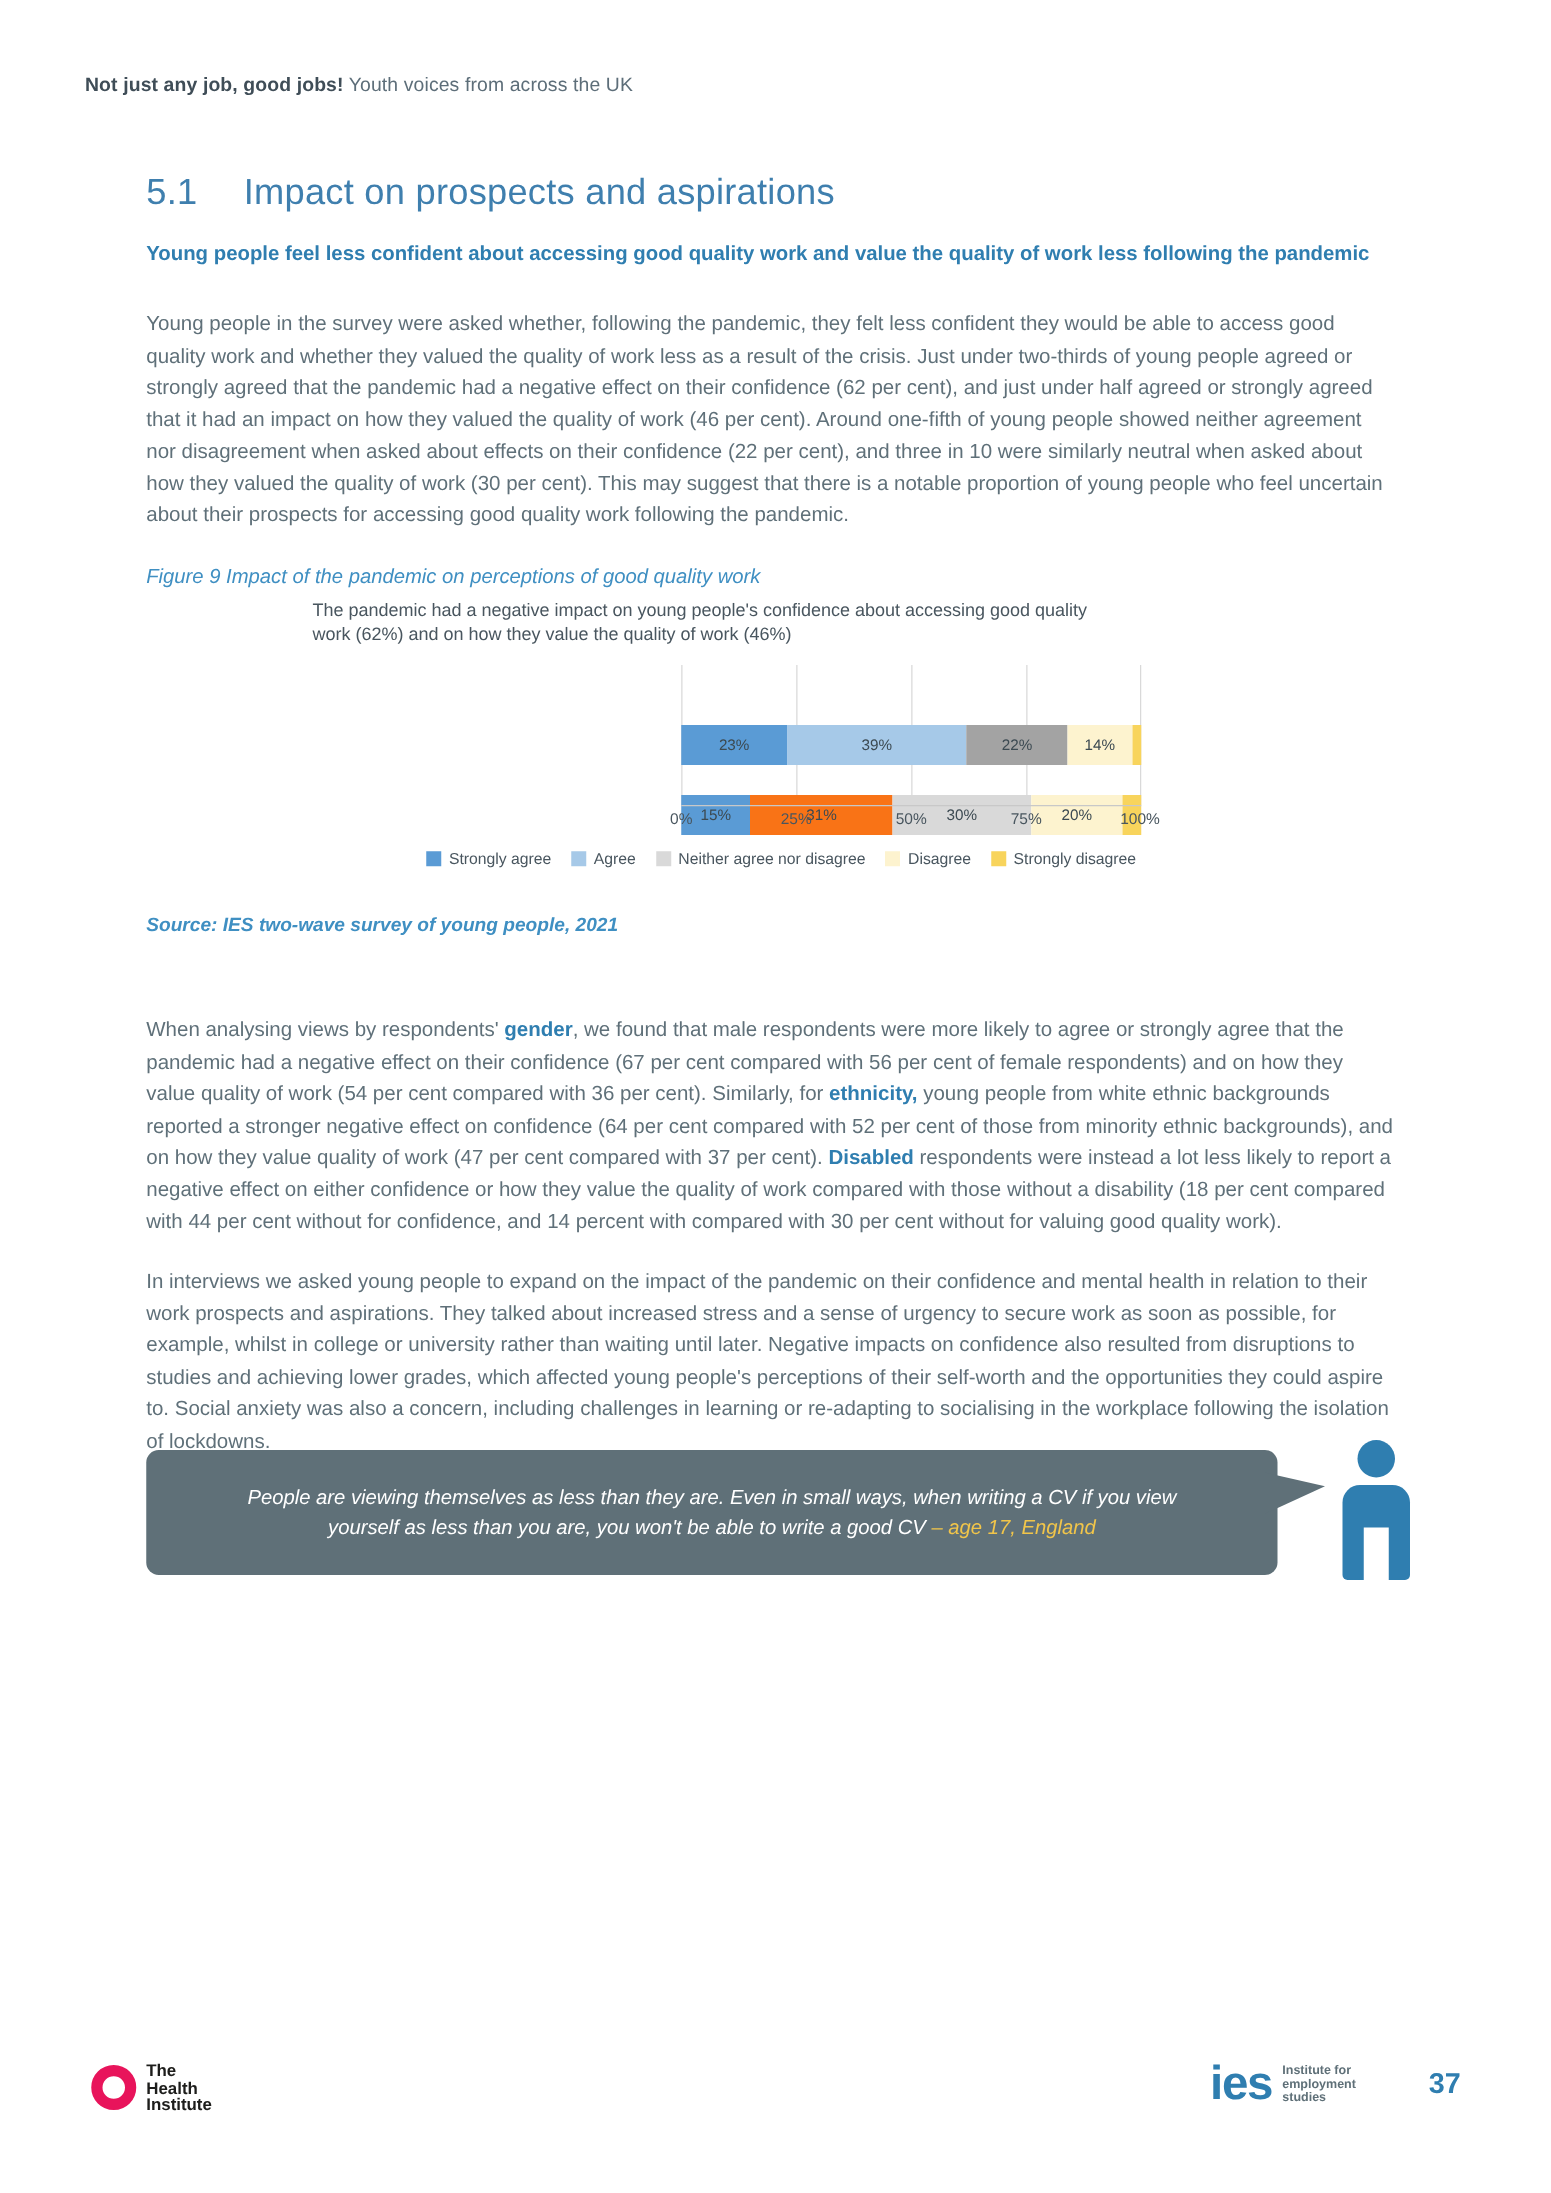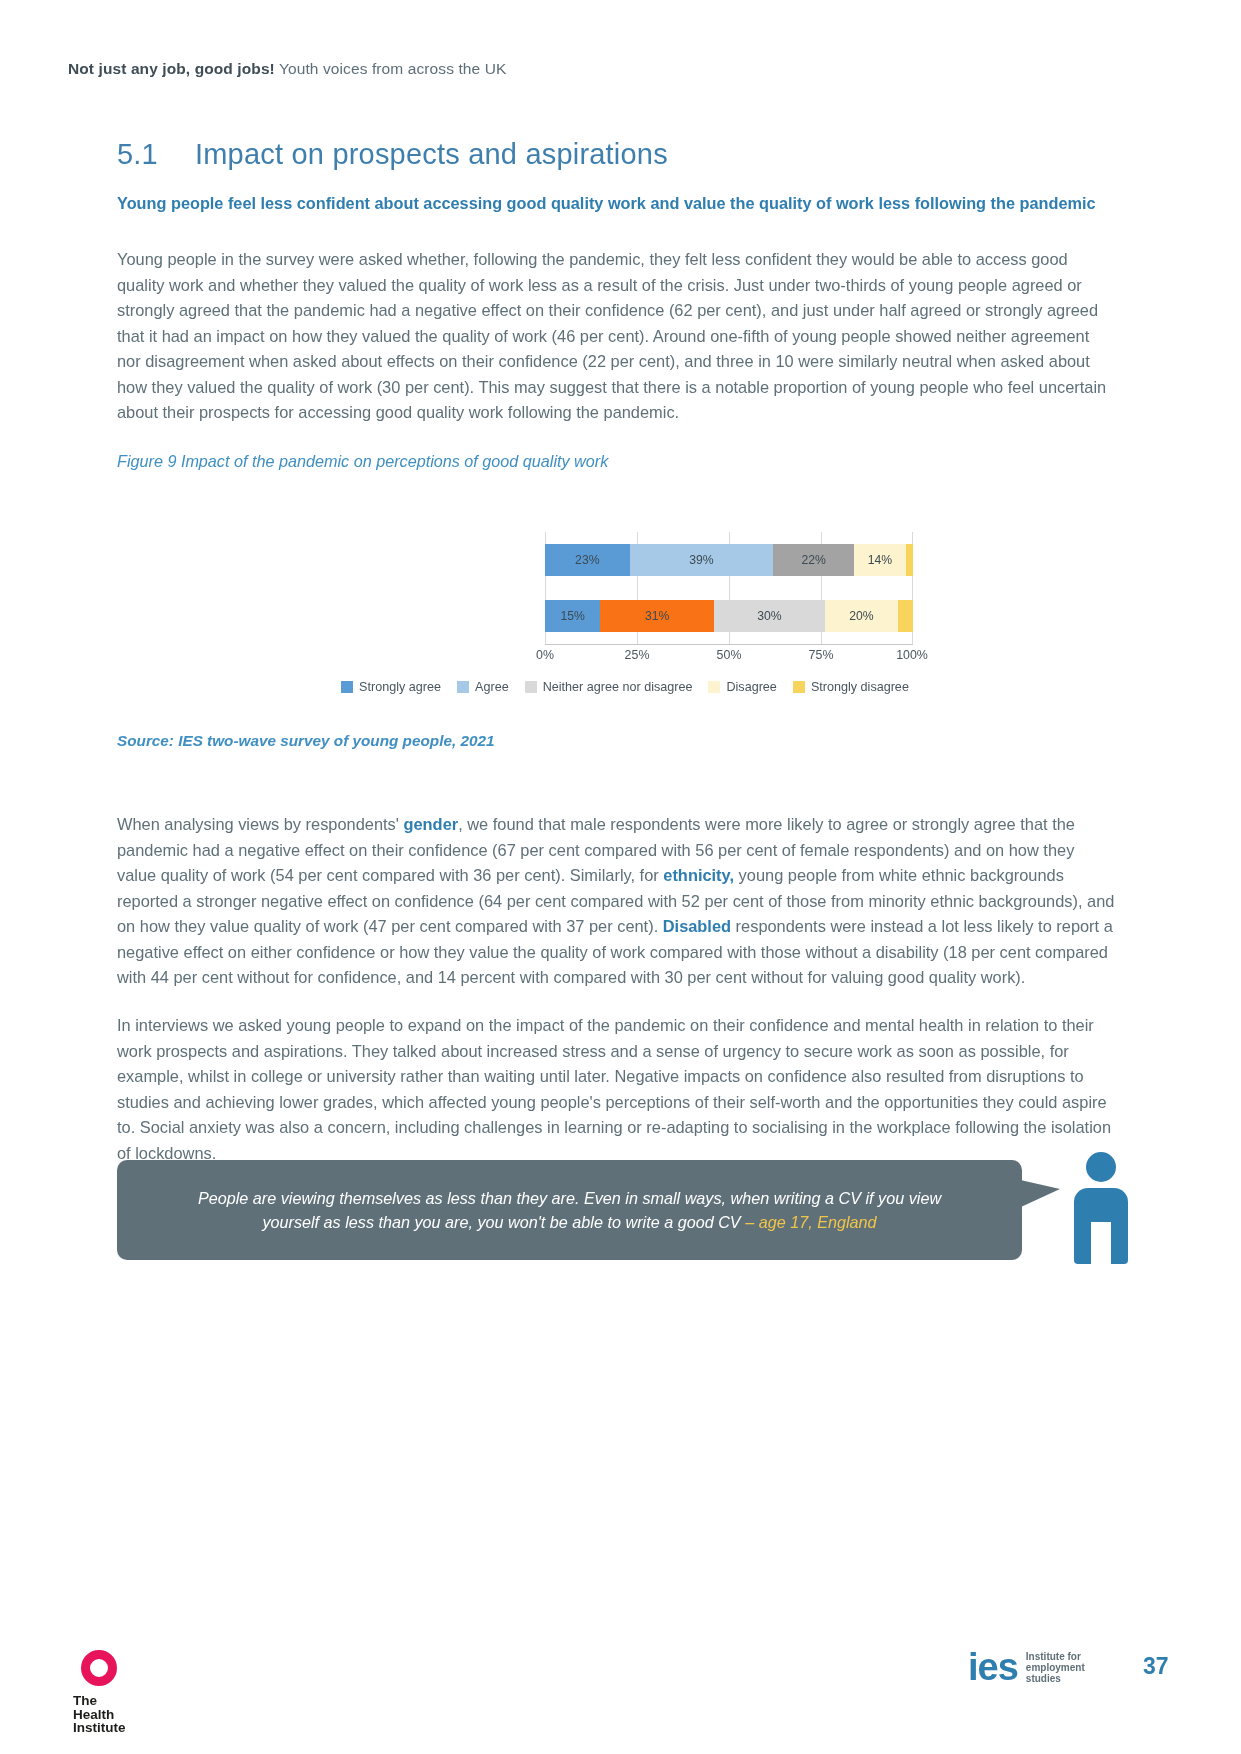--- a/index.html
+++ b/index.html
@@ -128,20 +128,21 @@
   }
   #row0 { top: 12px; }
   #row1 { top: 68px; }
   .seg {
     height: 32px;
     display: flex;
     align-items: center;
     justify-content: center;
     font-size: 12.2px;
     color: #3c4a52;
+    margin-top: 36px;
   }
   .rowlabel {
     position: absolute;
     width: 300px;
     text-align: right;
     font-size: 13.2px;
     line-height: 18px;
     color: #3c4a52;
   }
   #lab0 { left: -5px; top: 14px; }
@@ -246,21 +247,20 @@
   }
 
   
   .hf-logo {
     position: absolute;
     left: 73px;
     top: 1650px;
     display: flex;
     align-items: center;
     gap: 8px;
-    flex-direction: column;
   }
   .hf-ring {
     width: 36px; height: 36px;
     border-radius: 50%;
     border: 9px solid #e8145b;
     box-sizing: border-box;
   }
   .hf-text {
     font-size: 13.5px;
     line-height: 13.5px;
@@ -310,20 +310,21 @@
     <span class="num">5.1</span><span>Impact on prospects and aspirations</span>
   </div>
 
   <div class="sub-head">Young people feel less confident about accessing good quality work and value the quality of work less following the pandemic</div>
 
   <div class="para" id="para1">Young people in the survey were asked whether, following the pandemic, they felt less confident they would be able to access good quality work and whether they valued the quality of work less as a result of the crisis. Just under two-thirds of young people agreed or strongly agreed that the pandemic had a negative effect on their confidence (62 per cent), and just under half agreed or strongly agreed that it had an impact on how they valued the quality of work (46 per cent). Around one-fifth of young people showed neither agreement nor disagreement when asked about effects on their confidence (22 per cent), and three in 10 were similarly neutral when asked about how they valued the quality of work (30 per cent). This may suggest that there is a notable proportion of young people who feel uncertain about their prospects for accessing good quality work following the pandemic.</div>
 
   <div class="fig-caption">Figure 9 Impact of the pandemic on perceptions of good quality work</div>
 
   <div class="chart-wrap">
+    <div class="chart-title">The pandemic had a negative impact on young people's confidence about accessing good quality work (62%) and on how they value the quality of work (46%)</div>
 
 
     <div class="plot">
       <div class="gridline" style="left:0px"></div>
       <div class="gridline" style="left:92px"></div>
       <div class="gridline" style="left:184px"></div>
       <div class="gridline" style="left:276px"></div>
       <div class="gridline" style="left:367px"></div>
 
       <div class="bar-row" id="row0">

